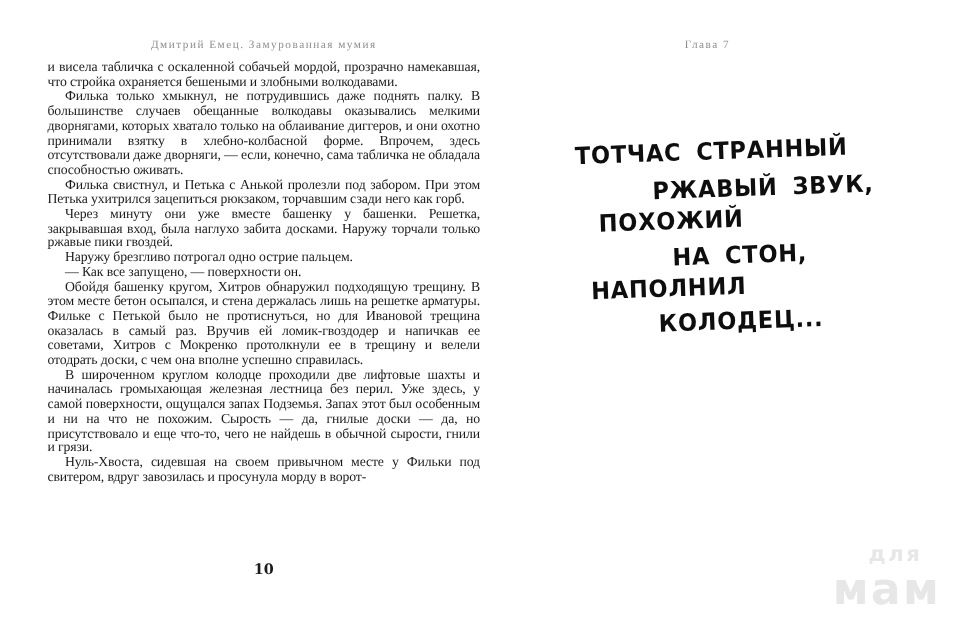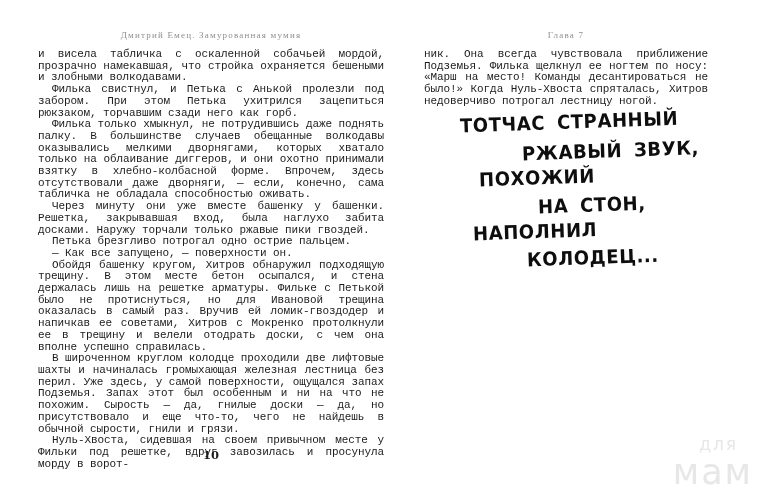--- a/index.html
+++ b/index.html
@@ -25,21 +25,21 @@
     white-space: nowrap;
   }
 
   .body-text {
     position: absolute; top: 49px; left: 0; right: 0;
     font-size: 11px; line-height: 11.7px;
     color: #1b1b1b;
     text-align: justify;
     letter-spacing: -0.1px;
   }
-  .body-text p { margin: 0; font-family: Liberation Mono, monospace; }
+  .body-text p { margin: 0; }
   .body-text p.indent { text-indent: 14px; }
 
   .page-number {
     position: absolute; top: 448px; left: 0; right: 0;
     text-align: center;
     font-size: 11.5px; font-weight: bold; color: #1b1b1b;
     font-family: "DejaVu Serif", serif;
   }
 
   
@@ -61,21 +61,21 @@
   .dl-2 { left: 55px;  top: 169px; }
   .dl-3 { left: 114px; top: 196px; }
   .dl-4 { left: 49px;  top: 223px; }
   .dl-5 { left: 103px; top: 249px; }
 
   
   .watermark {
     position: absolute; right: 17px; bottom: 12px;
     text-align: right;
     font-family: "DejaVu Sans", sans-serif;
-    font-weight: 400;
+    font-weight: 700;
     color: #e7e7e7;
     line-height: 1;
     user-select: none;
   }
   .watermark .wm-top {
     font-size: 17px; letter-spacing: 2px;
     padding-right: 15px; margin-bottom: 2px;
   }
   .watermark .wm-bottom {
     font-size: 35px; letter-spacing: 2px;
@@ -85,40 +85,37 @@
 <body>
 
 <div class="spread">
 
   <div class="page page-left">
 
     <div class="running-head">Дмитрий Емец. Замурованная мумия</div>
 
     <div class="body-text">
       <p>и висела табличка с оскаленной собачьей мордой, прозрачно намекавшая, что стройка охраняется бешеными и злобными волкодавами.</p>
+      <p class="indent">Филька только хмыкнул, не потрудившись даже поднять палку. В большинстве случаев обещанные волкодавы оказывались мелкими дворнягами, которых хватало только на облаивание диггеров, и они охотно принимали взятку в хлебно-колбасной форме. Впрочем, здесь отсутствовали даже дворняги, — если, конечно, сама табличка не обладала способностью оживать.</p>
       <p class="indent">Филька свистнул, и Петька с Анькой пролезли под забором. При этом Петька ухитрился зацепиться рюкзаком, торчавшим сзади него как горб.</p>
-      <p class="indent">Филька только хмыкнул, не потрудившись даже поднять палку. В большинстве случаев обещанные волкодавы оказывались мелкими дворнягами, которых хватало только на облаивание диггеров, и они охотно принимали взятку в хлебно-колбасной форме. Впрочем, здесь отсутствовали даже дворняги, — если, конечно, сама табличка не обладала способностью оживать.</p>
       <p class="indent">Через минуту они уже вместе башенку у башенки. Решетка, закрывавшая вход, была наглухо забита досками. Наружу торчали только ржавые пики гвоздей.</p>
-      <p class="indent">Петька брезгливо потрогал одно острие пальцем.</p>
+      <p class="indent">Наружу брезгливо потрогал одно острие пальцем.</p>
       <p class="indent">— Как все запущено, — поверхности он.</p>
       <p class="indent">Обойдя башенку кругом, Хитров обнаружил подходящую трещину. В этом месте бетон осыпался, и стена держалась лишь на решетке арматуры. Фильке с Петькой было не протиснуться, но для Ивановой трещина оказалась в самый раз. Вручив ей ломик-гвоздодер и напичкав ее советами, Хитров с Мокренко протолкнули ее в трещину и велели отодрать доски, с чем она вполне успешно справилась.</p>
       <p class="indent">В широченном круглом колодце проходили две лифтовые шахты и начиналась громыхающая железная лестница без перил. Уже здесь, у самой поверхности, ощущался запах Подземья. Запах этот был особенным и ни на что не похожим. Сырость — да, гнилые доски — да, но присутствовало и еще что-то, чего не найдешь в обычной сырости, гнили и грязи.</p>
-      <p class="indent">Нуль-Хвоста, сидевшая на своем привычном месте у Фильки под решетке, вдруг завозилась и просунула морду в ворот-</p>
+      <p class="indent">Нуль-Хвоста, сидевшая на своем привычном месте у Фильки под свитером, вдруг завозилась и просунула морду в ворот-</p>
     </div>
 
     <div class="page-number">10</div>
   </div>
 
   <div class="page page-right">
 
     <div class="running-head">Глава 7</div>
 
-    <div class="body-text">
-      <p>ник. Она всегда чувствовала приближение Подземья. Филька щелкнул ее ногтем по носу: «Марш на место! Команды десантироваться не было!» Когда Нуль-Хвоста спряталась, Хитров недоверчиво потрогал лестницу ногой.</p>
-    </div>
 
     <div class="display-block">
       <div class="display-line dl-0">ТОТЧАС СТРАННЫЙ</div>
       <div class="display-line dl-1">РЖАВЫЙ ЗВУК,</div>
       <div class="display-line dl-2">ПОХОЖИЙ</div>
       <div class="display-line dl-3">НА СТОН,</div>
       <div class="display-line dl-4">НАПОЛНИЛ</div>
       <div class="display-line dl-5">КОЛОДЕЦ...</div>
     </div>
   </div>

